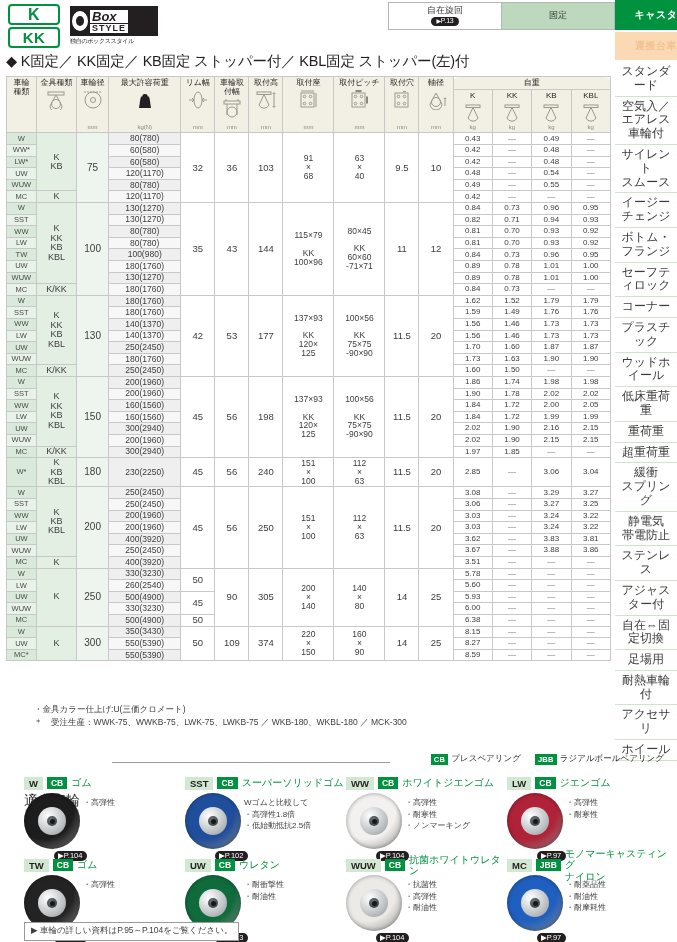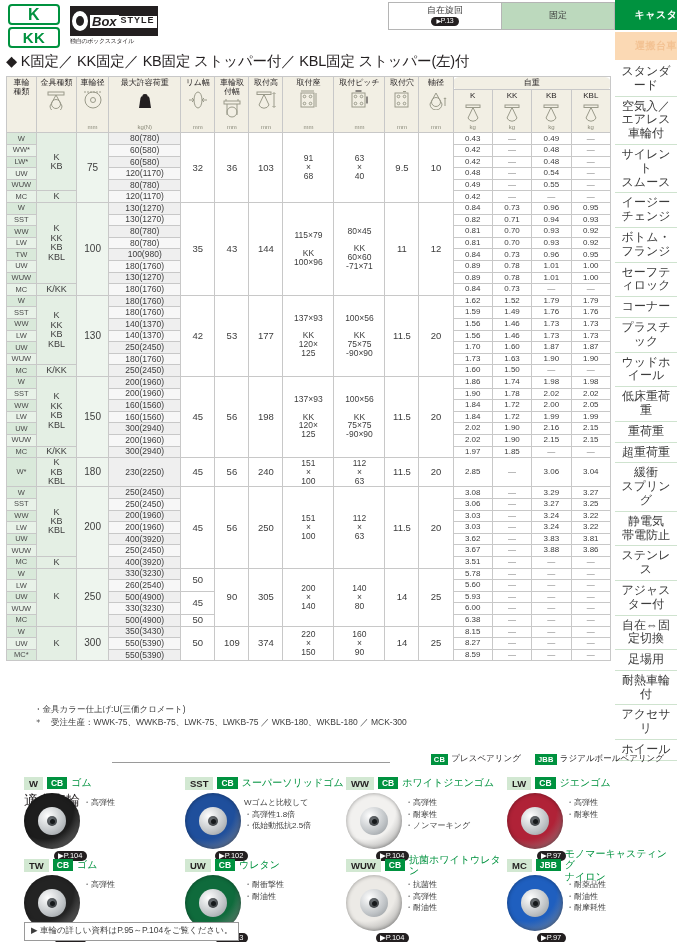--- a/index.html
+++ b/index.html
@@ -46,21 +46,21 @@
     display:flex; align-items:center; padding-left:2px;
   }
   .bs-oval {
     width:16px; height:20px; border-radius:50%; background:#fff; position:relative;
     margin-right:2px; flex:none;
   }
   .bs-oval:after {
     content:""; position:absolute; left:4px; top:5px; width:8px; height:10px;
     border-radius:50%; background:#231f20;
   }
-  .bs-words { display:flex; flex-direction:row; line-height:1; }
+  .bs-words { display:flex; flex-direction:column; line-height:1; }
   .bs-box { background:#fff; color:#231f20; font-weight:bold; font-size:13px; padding:0 2px; font-style:italic; }
   .bs-style { background:#fff; color:#231f20; font-weight:bold; font-size:9px; padding:0 2px; margin-top:1px; letter-spacing:1px; }
   .boxstyle-sub { font-size:6px; color:#231f20; margin-top:1px; letter-spacing:-.3px; }
 
   .mode-tabs {
     position:absolute; left: 388px; top: 2px; width: 227px; height: 28px;
     display:flex; border:1px solid #b5b5b5;
   }
   .mode-tab {
     flex:1; display:flex; flex-direction:column; align-items:center; justify-content:center;

